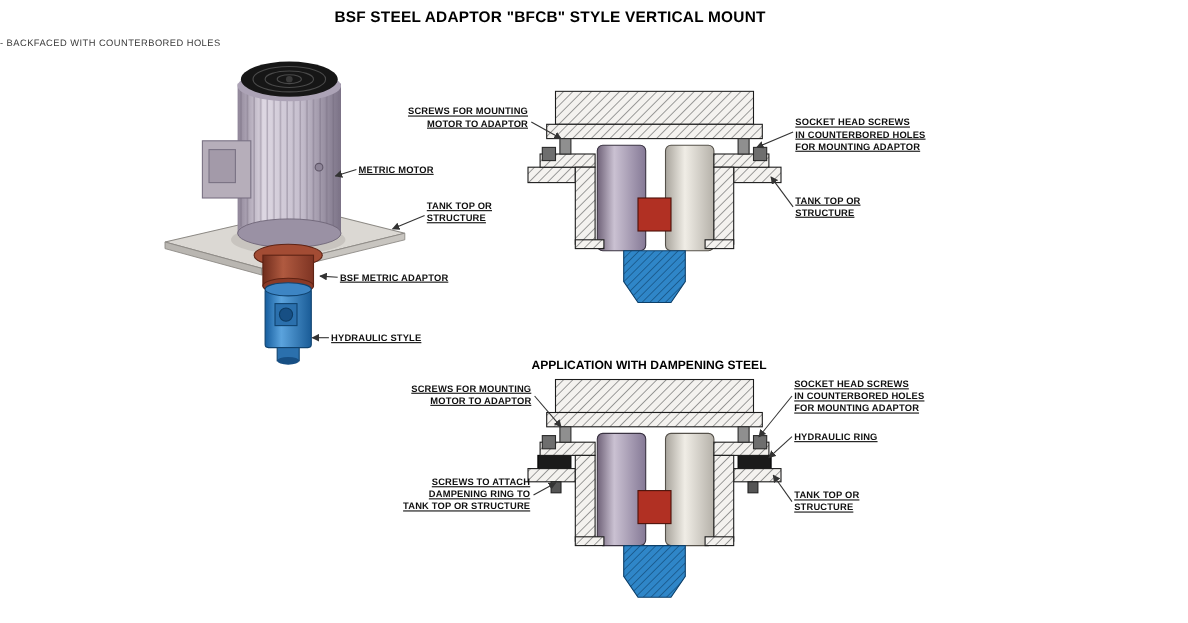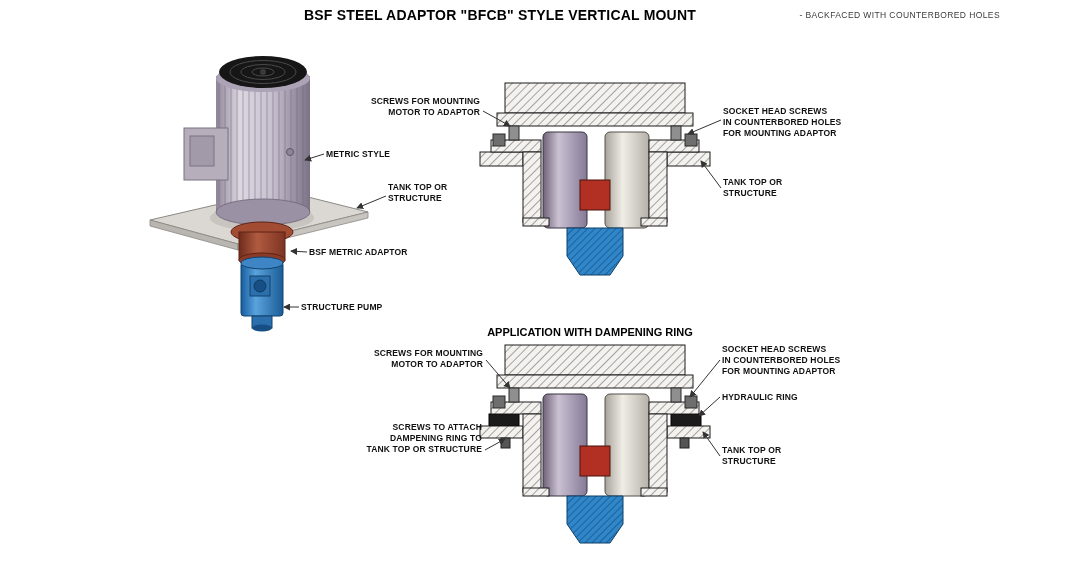--- a/index.html
+++ b/index.html
@@ -5,43 +5,43 @@
   html,body{margin:0;padding:0;background:#ffffff;}
   .canvas{
     position:relative;width:1080px;height:566px;background:#ffffff;
     overflow:hidden;font-family:"Liberation Sans",sans-serif;
   }
   .page-title{
     position:absolute;left:0;top:7px;width:1000px;text-align:center;
     font-weight:bold;font-size:14px;color:#000;letter-spacing:.2px;z-index:6;
   }
   .page-subtitle{
-    position:absolute;left:0;top:10px;width:1000px;text-align:right;
+    position:absolute;left:0;top:34px;width:1000px;text-align:left;
     font-size:8.5px;color:#3a3a3a;letter-spacing:.4px;z-index:6;
   }
   .sec-title{
     position:absolute;left:400px;top:326px;width:380px;text-align:center;
     font-weight:bold;font-size:11px;color:#000;z-index:6;
   }
   .lbl{
     position:absolute;font-weight:bold;font-size:8.5px;line-height:1.32;
-    color:#101010;letter-spacing:.15px;white-space:pre-line;z-index:6;
+    color:#101010;letter-spacing:.15px;white-space:pre-line;z-index:6;text-decoration:underline;
   }
   .lbl.r{text-align:right;}
   .art{position:absolute;z-index:2;}
   .leaders{position:absolute;left:0;top:0;z-index:5;pointer-events:none;}
 </style>
 </head>
 <body>
 
 <div class="canvas">
 
   <div class="page-title">BSF STEEL ADAPTOR "BFCB" STYLE VERTICAL MOUNT</div>
   <div class="page-subtitle">- BACKFACED WITH COUNTERBORED HOLES</div>
-  <div class="sec-title">APPLICATION WITH DAMPENING RING</div>
+  <div class="sec-title">APPLICATION WITH DAMPENING STEEL</div>
 
   <svg class="art" style="left:140px;top:48px" width="240" height="290" viewBox="0 0 240 290">
     <defs>
       <linearGradient id="motorBody" x1="0" y1="0" x2="1" y2="0">
         <stop offset="0" stop-color="#8f8598"></stop>
           <stop offset="0.25" stop-color="#ddd7e2"></stop>
         <stop offset="0.6" stop-color="#c7c0cf"></stop>
           <stop offset="1" stop-color="#7b7286"></stop>
       </linearGradient>
       <linearGradient id="pumpBody" x1="0" y1="0" x2="1" y2="0">
@@ -231,39 +231,39 @@
       <path d="M721 120 L688 134"></path>
       <path d="M721 188 L701 161"></path>
       <path d="M486 360 L510 388"></path>
       <path d="M720 360 L690 397"></path>
       <path d="M720 397 L699 416"></path>
       <path d="M485 450 L505 439"></path>
       <path d="M720 456 L703 432"></path>
     </g>
   </svg>
 
-  <div class="lbl" style="left:326px;top:149px">METRIC STYLE</div>
+  <div class="lbl" style="left:326px;top:149px">METRIC MOTOR</div>
   <div class="lbl" style="left:388px;top:182px">TANK TOP OR
 STRUCTURE</div>
   <div class="lbl" style="left:309px;top:247px">BSF METRIC ADAPTOR</div>
-  <div class="lbl" style="left:301px;top:302px">STRUCTURE PUMP</div>
+  <div class="lbl" style="left:301px;top:302px">HYDRAULIC STYLE</div>
 
   <div class="lbl r" style="right:600px;top:96px">SCREWS FOR MOUNTING
 MOTOR TO ADAPTOR</div>
   <div class="lbl" style="left:723px;top:106px">SOCKET HEAD SCREWS
 IN COUNTERBORED HOLES
 FOR MOUNTING ADAPTOR</div>
   <div class="lbl" style="left:723px;top:177px">TANK TOP OR
 STRUCTURE</div>
 
   <div class="lbl r" style="right:597px;top:348px">SCREWS FOR MOUNTING
 MOTOR TO ADAPTOR</div>
   <div class="lbl" style="left:722px;top:344px">SOCKET HEAD SCREWS
 IN COUNTERBORED HOLES
 FOR MOUNTING ADAPTOR</div>
   <div class="lbl" style="left:722px;top:392px">HYDRAULIC RING</div>
-  <div class="lbl r" style="right:598px;top:422px">SCREWS TO ATTACH
+  <div class="lbl r" style="right:598px;top:433px">SCREWS TO ATTACH
 DAMPENING RING TO
 TANK TOP OR STRUCTURE</div>
   <div class="lbl" style="left:722px;top:445px">TANK TOP OR
 STRUCTURE</div>
 
 </div>
 
 </body></html>

